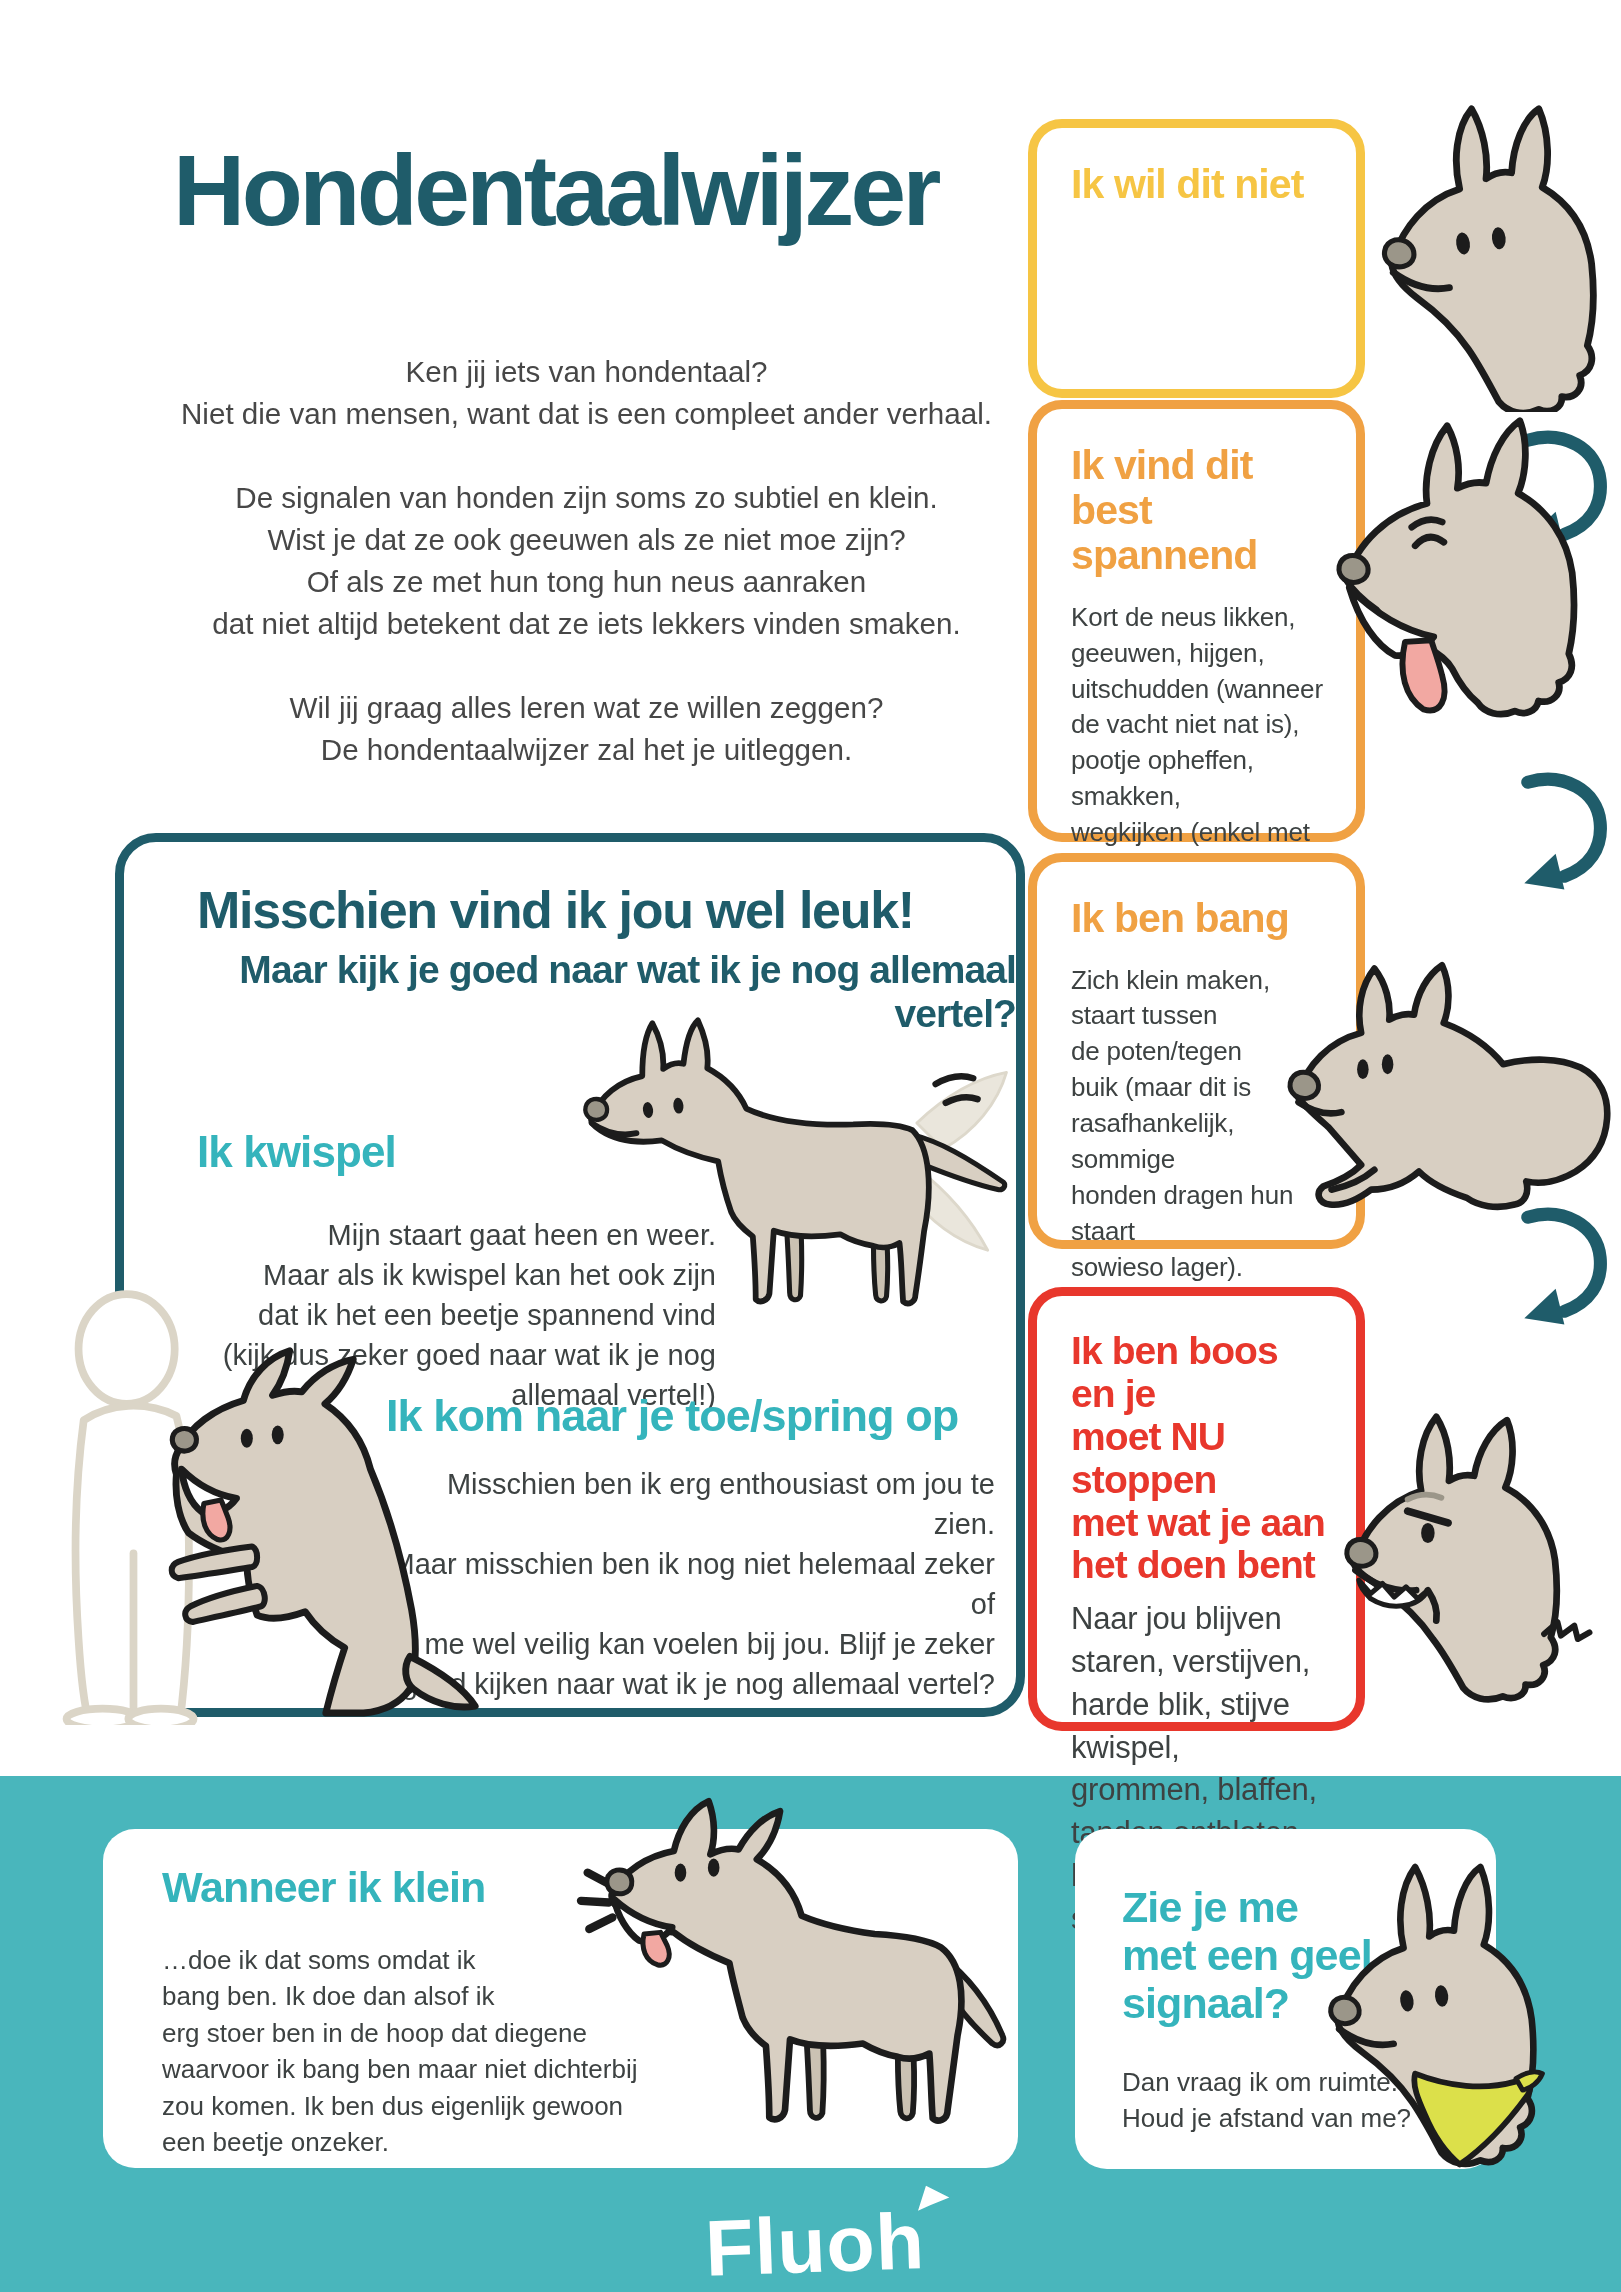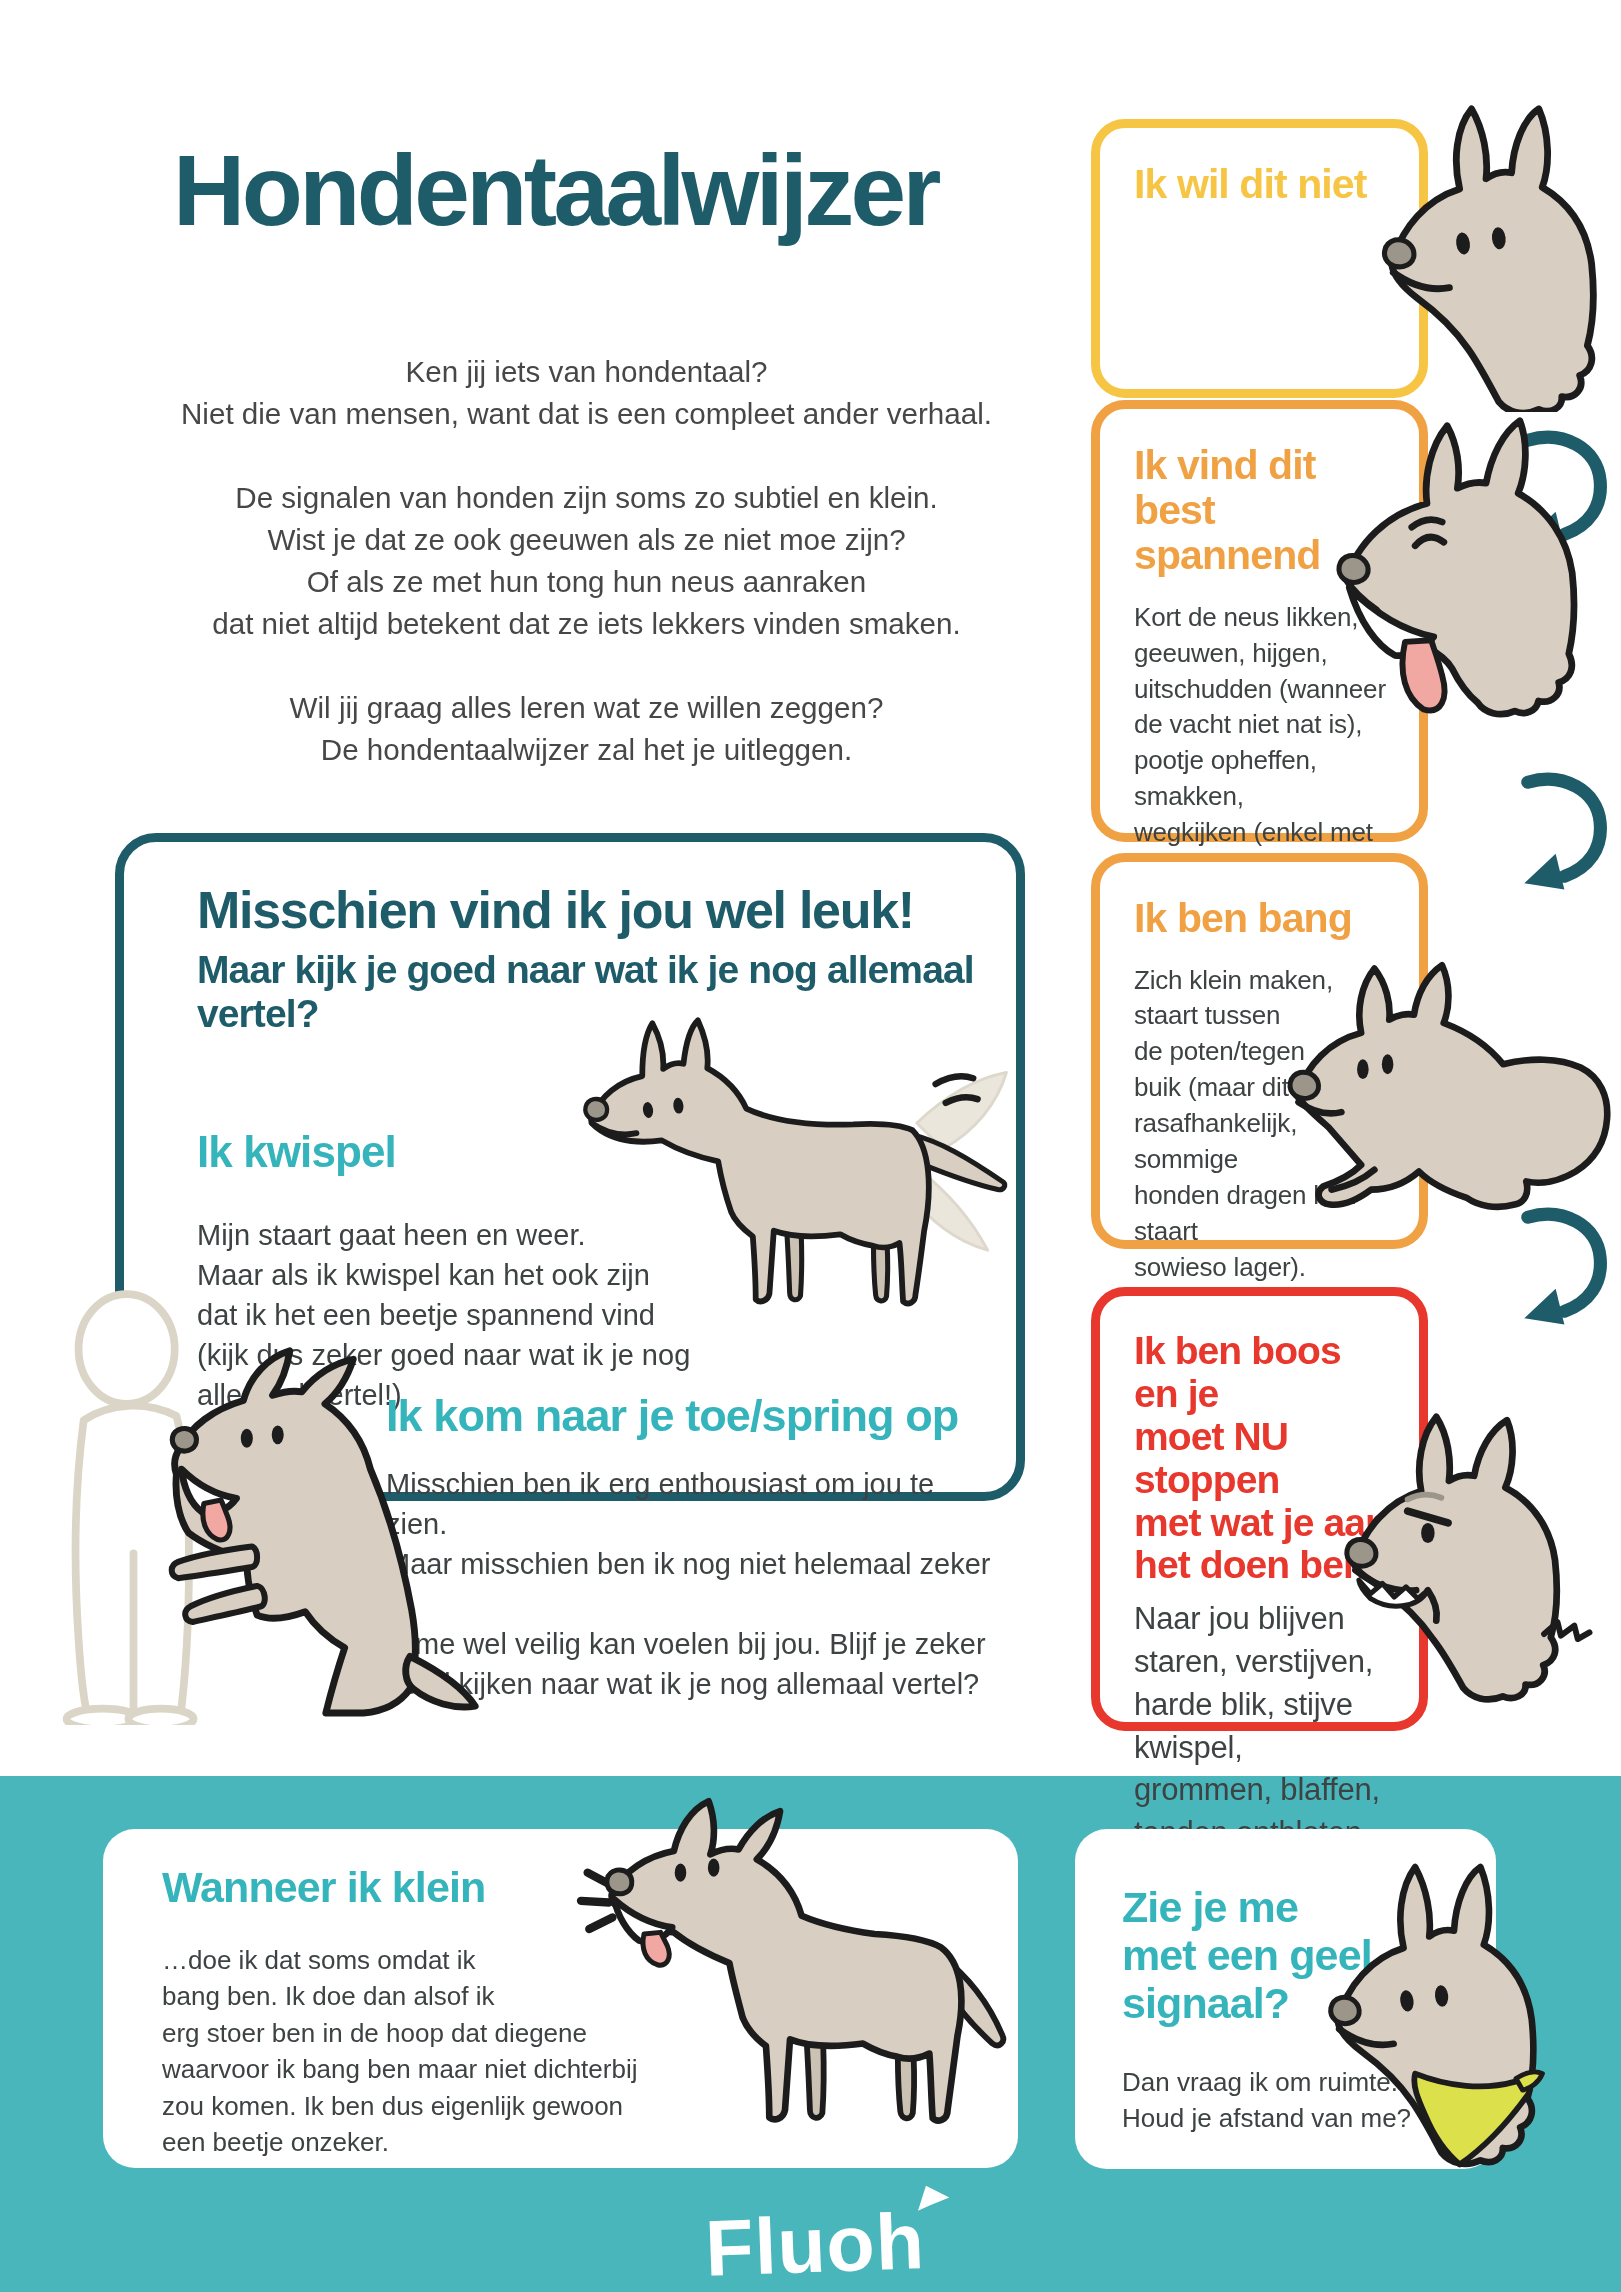--- a/index.html
+++ b/index.html
@@ -20,38 +20,38 @@
     left:36px; top:133px; width:1039px; text-align:center;
     font-size:100px; font-weight:800; letter-spacing:-3.6px; color:var(--dark-teal);
   }
   .intro{
     left:67px; top:351px; width:1039px; text-align:center;
     font-size:29.6px; line-height:1.42; color:#474747;
   }
 
   
   .card{
-    position:absolute; left:1091px; width:337px; background:#fff;
+    position:absolute; left:1028px; width:337px; background:#fff;
     border-radius:34px; box-sizing:border-box; z-index:2; padding:34px 27px 0 34px;
   }
   .card-yellow{border:9px solid var(--yellow);}
   .card-orange{border:9px solid var(--orange);}
   .card-red{border:9px solid var(--red);}
   .ct{font-weight:800; font-size:41px; line-height:1.1; letter-spacing:-0.9px;}
   .card-yellow .ct{color:var(--yellow);}
   .card-orange .ct{color:var(--orange);}
   .card-red .ct{color:var(--red); font-size:39px;}
   .cb{margin-top:21.5px; font-size:26px; line-height:1.38; color:var(--body-text); letter-spacing:-0.2px;}
   .gap-lg{margin-top:39px; font-size:28px;}
 
   
   .bigbox{
-    position:absolute; left:115px; top:833px; width:910px; height:668px;
+    position:absolute; left:115px; top:833px; width:910px; height:884px;
     border:9.9px solid var(--dark-teal); border-radius:41px; box-sizing:border-box;
-    background:#fff; z-index:2;
+    background:#fff; z-index:2;text-align:right;
   }
   .bigbox .bb-title{position:absolute; left:73px; top:38px; font-size:52px; font-weight:800; letter-spacing:-1.3px; color:var(--dark-teal);}
   .bigbox .bb-sub{position:absolute; left:73px; top:106px; font-size:39px; font-weight:800; letter-spacing:-0.9px; color:var(--dark-teal);}
   .sec-h{position:absolute; font-weight:800; color:var(--heading-teal); letter-spacing:-0.9px;}
   .sec-h1{left:73px; top:285px; font-size:44px;}
   .sec-h2{left:262px; top:548px; font-size:45px;}
   .sec-b{position:absolute; font-size:29px; line-height:1.38; color:var(--body-text);}
   .sec-b1{left:73px; top:373px; width:519px;}
   .sec-b2{left:262px; top:622px; width:609px;}
 

